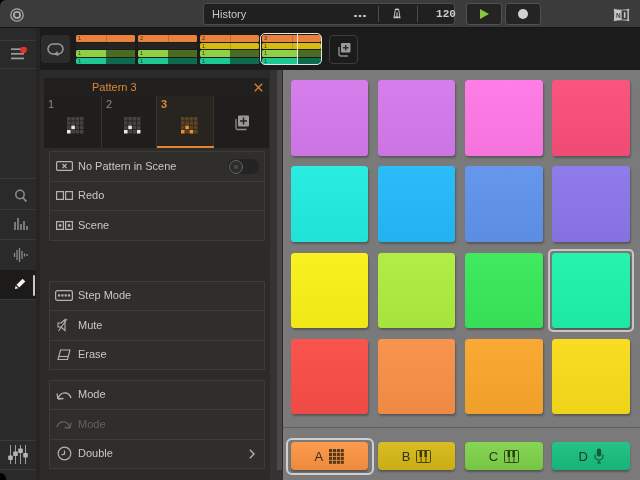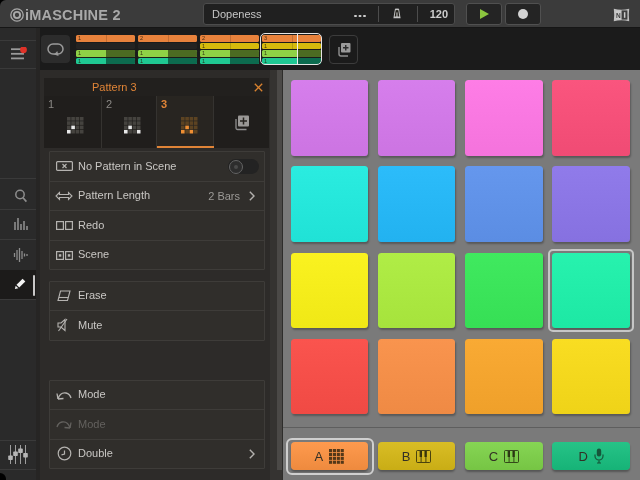--- a/index.html
+++ b/index.html
@@ -5,21 +5,21 @@
   html,body{margin:0;padding:0;}
   body{width:640px;height:480px;overflow:hidden;font-family:"Liberation Sans",sans-serif;background:#1b1b1b;position:relative;}
   .abs{position:absolute;}
   
   #topbar{left:0;top:0;width:640px;height:27px;background:#3b3b3b;border-bottom:1px solid #161616;border-top-left-radius:6px;}
   #logo{left:10px;top:4px;height:21px;display:flex;align-items:center;color:#a9a9a9;font-weight:bold;font-size:14.5px;letter-spacing:.2px;}
   #namefield{left:203px;top:3px;width:250px;height:20px;background:#202020;border:1px solid #4c4c4c;border-radius:3px;color:#c6c6c6;font-size:11px;}
   #namefield .nm{position:absolute;left:8px;top:4px;}
   #namefield .d1{position:absolute;left:174px;top:2px;width:1px;height:16px;background:#4c4c4c;}
   #namefield .d2{position:absolute;left:213px;top:2px;width:1px;height:16px;background:#4c4c4c;}
-  #namefield .bpm{position:absolute;left:208px;top:4px;width:36px;text-align:right;font-weight:bold;color:#cdcdcd;}
+  #namefield .bpm{position:absolute;left:224px;top:4px;width:36px;text-align:center;font-weight:bold;color:#cdcdcd;font-family:Liberation Mono, monospace;}
   .tbtn{top:3px;width:34px;height:20px;background:#242424;border:1px solid #505050;border-radius:3px;}
   
   #scenerow{left:0;top:28px;width:640px;height:42px;background:#1b1b1b;}
   #loopbtn{left:41px;top:35px;width:29px;height:28px;background:#2c2c2c;border-radius:4px;}
   .scene{top:7px;width:59px;height:29px;}
   .sbar{position:absolute;left:0;width:59px;height:6.6px;border-radius:1.5px;font-size:5.5px;color:rgba(35,25,8,.85);line-height:7px;padding-left:2px;box-sizing:border-box;}
   .sb1{top:0;} .sb2{top:7.5px;} .sb3{top:15px;} .sb4{top:22.5px;}
   .half{position:absolute;right:0;top:0;width:50%;height:100%;border-radius:0 1.5px 1.5px 0;}
   #scplus{left:329px;top:7px;width:27px;height:27px;border:1px solid #3c3c3c;border-radius:4px;}
   
@@ -61,24 +61,23 @@
 </head>
 <body>
 
 <div class="abs" style="left:0;top:0;width:8px;height:8px;background:#000;"></div>
 <div class="abs" id="topbar"></div>
 <div class="abs" id="logo">
   <svg width="14" height="14" viewBox="0 0 14 14" style="margin-right:1px">
     <circle cx="7" cy="7" r="6.2" fill="none" stroke="#a9a9a9" stroke-width="1.3"></circle>
     <circle cx="7" cy="7" r="3.1" fill="none" stroke="#a9a9a9" stroke-width="1.9"></circle>
   </svg>
-  <span>iMASCHINE&nbsp;2</span>
 </div>
 <div class="abs" id="namefield">
-  <span class="nm">Dopeness</span>
+  <span class="nm">History</span>
   <span style="position:absolute;left:150px;top:10.5px;width:2.6px;height:2.6px;border-radius:50%;background:#cdcdcd;box-shadow:4.5px 0 0 #cdcdcd, 9px 0 0 #cdcdcd;"></span>
   <span class="d1"></span>
     <span class="d2"></span>
   <svg style="position:absolute;left:189px;top:4px" width="8" height="11" viewBox="0 0 8 11">
     <path d="M2 0.8 Q4 0 6 0.8 L7.6 10.2 H0.4 Z" fill="#c4c4c4"></path>
     <path d="M2.6 2.2 Q4 1.7 5.4 2.2 L6.3 8.4 H5 V4.6 H3 V8.4 H1.7 Z" fill="#26251f"></path>
     <rect x="3.6" y="4.2" width="0.9" height="4.2" fill="#26251f"></rect>
   </svg>
   <span class="bpm">120</span>
 </div>
@@ -303,34 +302,20 @@
           </svg>
         </span>
         <span class="txt ">No Pattern in Scene</span>
         <span style="position:absolute;right:5px;top:7px;width:31px;height:15px;background:#232323;border-radius:8px;">
           <span style="position:absolute;left:0.5px;top:0.5px;width:14px;height:14px;border-radius:7px;border:1px solid #646464;box-sizing:border-box;background:#2d2d2d;"></span>
           <span style="position:absolute;left:5.5px;top:5.5px;width:4px;height:4px;border-radius:2px;background:#4a4a4a;"></span>
         </span>
       </div>
       <div class="mrow ">
         <span class="icon">
-          <svg width="18" height="10" viewBox="0 0 18 10">
-            <path d="M4.5 1.5 L1 5 L4.5 8.5 V6.5 H13.5 V8.5 L17 5 L13.5 1.5 V3.5 H4.5 Z" fill="none" stroke="#b5b3b0" stroke-width="1.1"></path>
-          </svg>
-        </span>
-        <span class="txt ">Pattern Length</span>
-        <span class="rt">2 Bars</span>
-        <span class="chev">
-          <svg width="6" height="10" viewBox="0 0 6 10">
-            <path d="M0.8 0.8 L5 5 L0.8 9.2" fill="none" stroke="#b3b1ae" stroke-width="1.4"></path>
-          </svg>
-        </span>
-      </div>
-      <div class="mrow ">
-        <span class="icon">
           <svg width="17" height="9" viewBox="0 0 17 9">
             <rect x="0.6" y="0.6" width="6.8" height="7.8" fill="none" stroke="#b5b3b0" stroke-width="1.2"></rect>
             <rect x="9.6" y="0.6" width="6.8" height="7.8" fill="none" stroke="#b5b3b0" stroke-width="1.2"></rect>
           </svg>
         </span>
         <span class="txt ">Redo</span>
       </div>
       <div class="mrow ">
         <span class="icon">
           <svg width="17" height="9" viewBox="0 0 17 9">
@@ -339,35 +324,49 @@
             <rect x="2.8" y="3.2" width="2.5" height="2.5" fill="#b5b3b0"></rect>
             <rect x="11.8" y="3.2" width="2.5" height="2.5" fill="#b5b3b0"></rect>
           </svg>
         </span>
         <span class="txt ">Scene</span>
       </div>
     </div>
     <div class="mgroup" style="top:210.5px;">
       <div class="mrow ">
         <span class="icon">
+          <svg width="18" height="11" viewBox="0 0 18 11">
+            <rect x="0.6" y="0.6" width="16.8" height="9.8" rx="2" fill="none" stroke="#b5b3b0" stroke-width="1.2"></rect>
+            <g fill="#b5b3b0">
+              <rect x="3" y="4.3" width="2.2" height="2.2"></rect>
+              <rect x="6.3" y="4.3" width="2.2" height="2.2"></rect>
+              <rect x="9.6" y="4.3" width="2.2" height="2.2"></rect>
+              <rect x="12.9" y="4.3" width="2.2" height="2.2"></rect>
+            </g>
+          </svg>
+        </span>
+        <span class="txt ">Step Mode</span>
+      </div>
+      <div class="mrow ">
+        <span class="icon">
+          <svg width="15" height="14" viewBox="0 0 15 14">
+            <path d="M1 5 H4 L8 1.5 V12.5 L4 9 H1 Z" fill="none" stroke="#b5b3b0" stroke-width="1.1"></path>
+            <path d="M1.5 13 L10 1" stroke="#b5b3b0" stroke-width="1.1"></path>
+          </svg>
+        </span>
+        <span class="txt ">Mute</span>
+      </div>
+      <div class="mrow ">
+        <span class="icon">
           <svg width="16" height="12" viewBox="0 0 16 12">
             <path d="M4.5 1 H14 L11.5 10.5 H2 Z" fill="none" stroke="#b5b3b0" stroke-width="1.1"></path>
             <path d="M3 7.5 H12.3" stroke="#b5b3b0" stroke-width="1.1"></path>
           </svg>
         </span>
         <span class="txt ">Erase</span>
-      </div>
-      <div class="mrow ">
-        <span class="icon">
-          <svg width="15" height="14" viewBox="0 0 15 14">
-            <path d="M1 5 H4 L8 1.5 V12.5 L4 9 H1 Z" fill="none" stroke="#b5b3b0" stroke-width="1.1"></path>
-            <path d="M1.5 13 L10 1" stroke="#b5b3b0" stroke-width="1.1"></path>
-          </svg>
-        </span>
-        <span class="txt ">Mute</span>
       </div>
     </div>
     <div class="mgroup" style="top:309.5px;">
       <div class="mrow ">
         <span class="icon">
           <svg width="18" height="12" viewBox="0 0 18 12">
             <path d="M3 10 Q5 3 11 4 Q15 5 16 9" fill="none" stroke="#b5b3b0" stroke-width="1.3"></path>
             <path d="M3 10 L2 4.5 M3 10 L8.5 9.5" fill="none" stroke="#b5b3b0" stroke-width="1.3"></path>
           </svg>
         </span>

